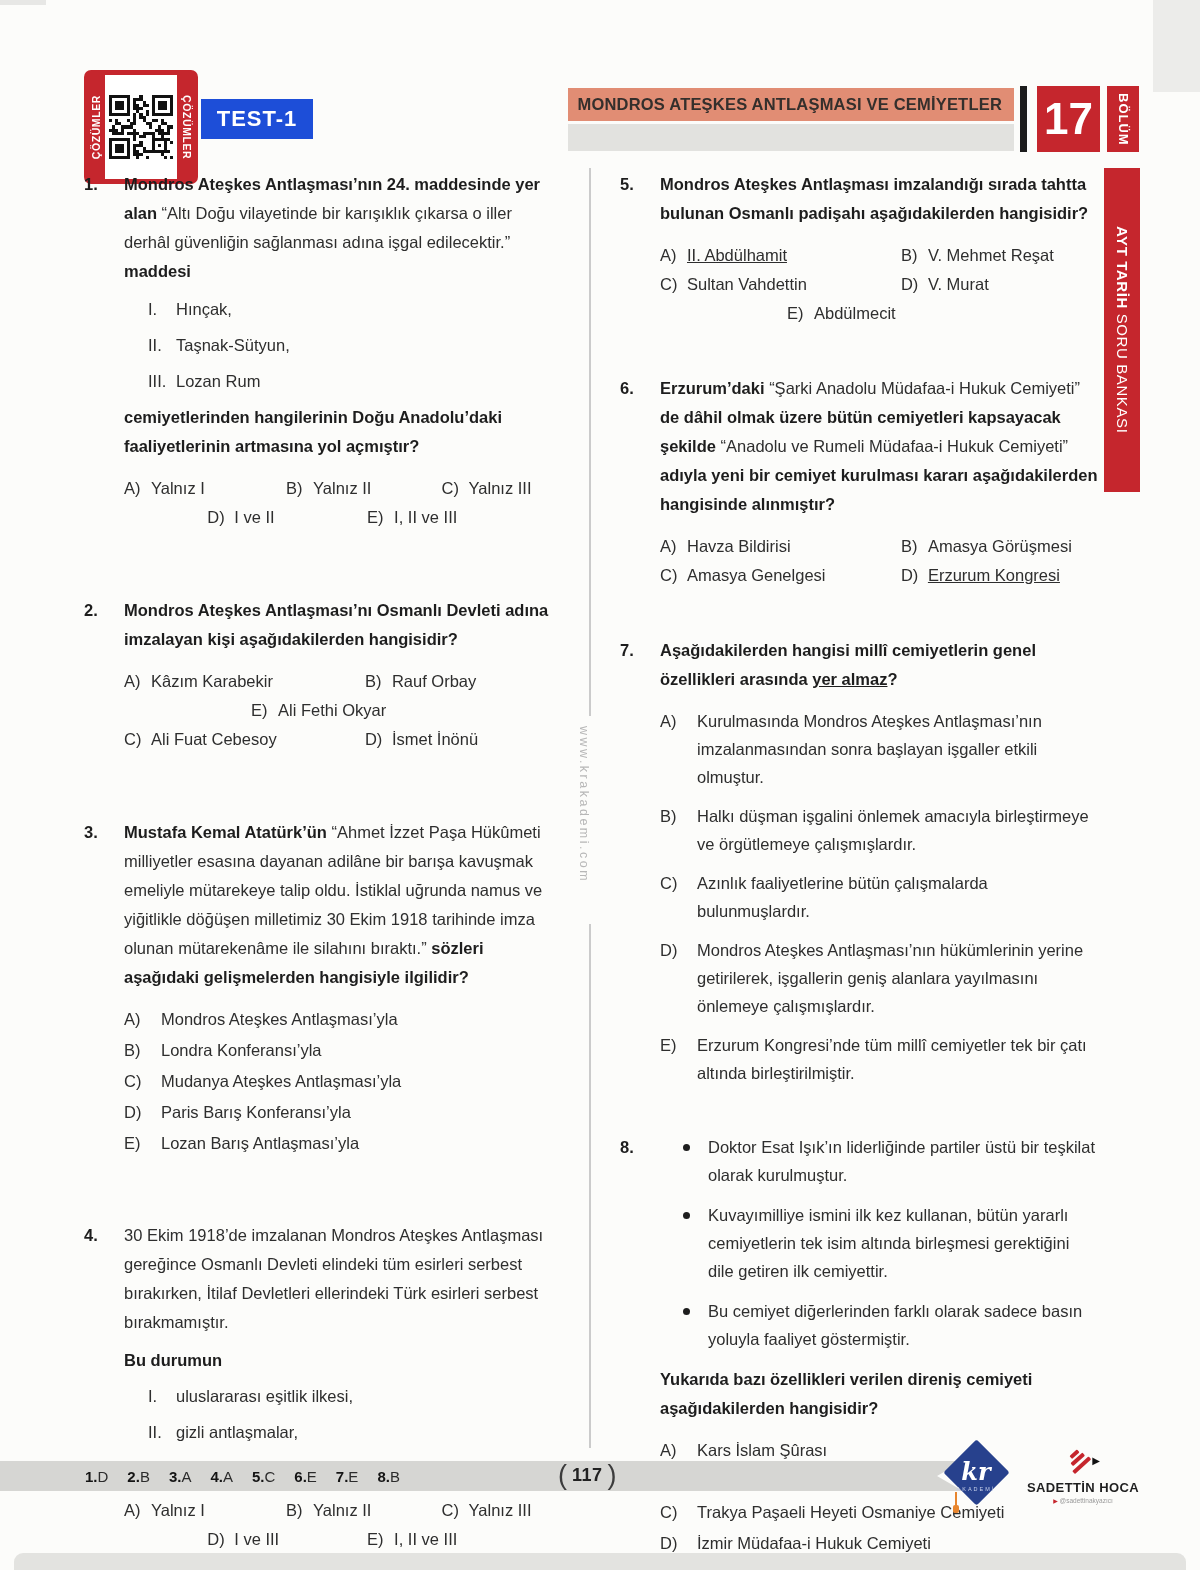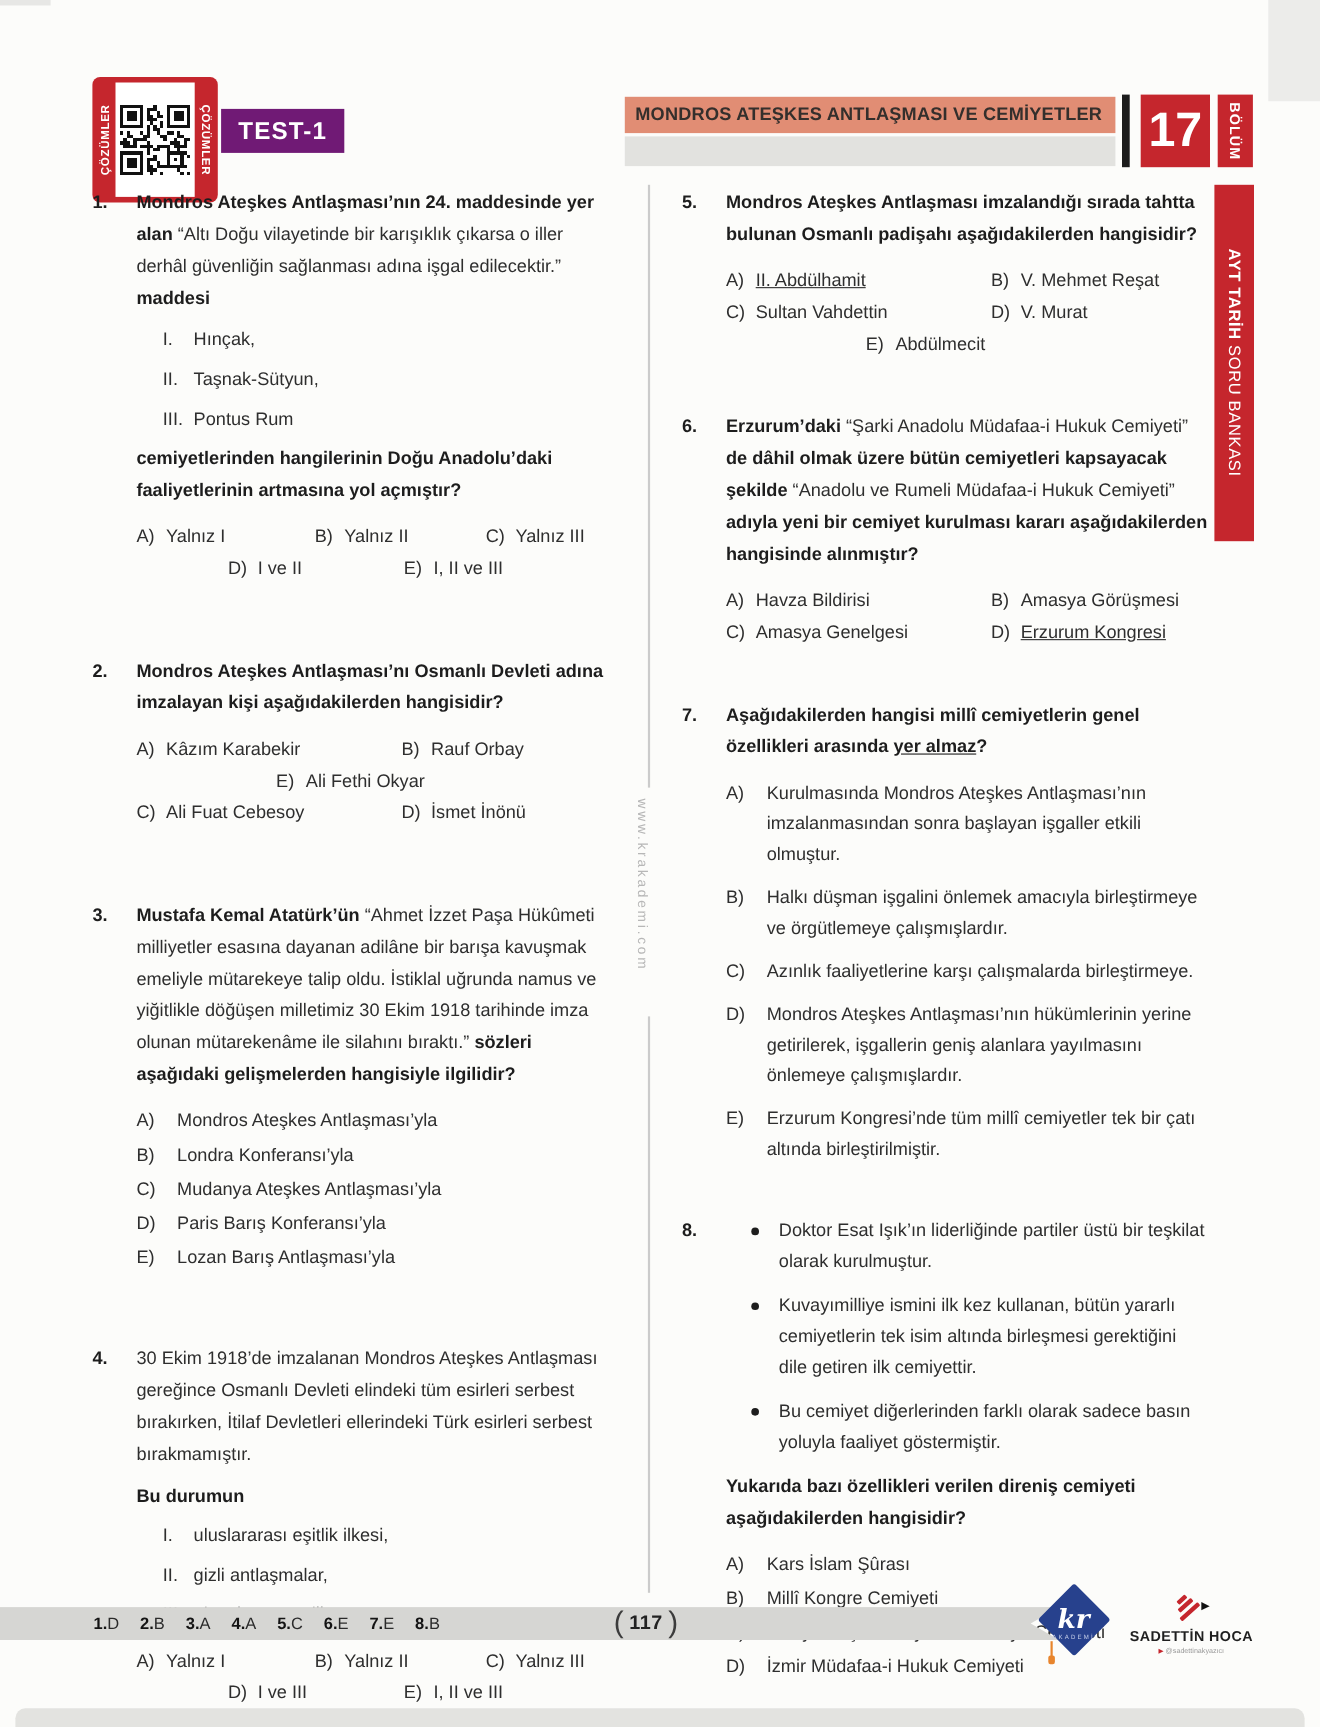--- a/index.html
+++ b/index.html
@@ -16,21 +16,21 @@
   
   .qr-badge{position:absolute;left:84px;top:70px;width:114px;height:114px;background:#c5262d;
             border-radius:7px;display:flex;padding:5px 2px}
   .qr-strip{width:19px;display:flex;align-items:center;justify-content:center;color:#fff;
             font-size:10.5px;font-weight:bold;letter-spacing:.6px}
   .qr-strip span{writing-mode:vertical-rl;white-space:nowrap}
   .qr-strip.left span{transform:rotate(180deg)}
   .qr-box{flex:1;background:#fff;display:flex;align-items:center;justify-content:center}
   .qr-box svg{width:64px;height:64px;shape-rendering:crispEdges}
 
-  .test-label{position:absolute;left:201px;top:99px;width:112px;height:40px;background:#701a75;
+  .test-label{position:absolute;left:201px;top:99px;width:112px;height:40px;background:#1d4ed8;
               color:#fff;font-weight:bold;font-size:22px;letter-spacing:1px;
               display:flex;align-items:center;justify-content:center}
 
   
   .title-bar{position:absolute;left:568px;top:88px;width:446px;height:33px;background:#e18d74;
              display:flex;align-items:center;justify-content:flex-end;padding-right:12px;
              font-size:16.5px;font-weight:bold;color:#342f2c;letter-spacing:.2px}
   .subtitle-bar{position:absolute;left:568px;top:124px;width:446px;height:27px;background:#e2e2df}
   .black-div{position:absolute;left:1020px;top:86px;width:7px;height:66px;background:#1c1c1c}
   .chapter-box{position:absolute;left:1037px;top:86px;width:63px;height:66px;background:#c5262d;
@@ -284,21 +284,21 @@
         <div class="item">
           <span class="item-n">I.</span>
           <span>Hınçak,</span>
         </div>
         <div class="item">
           <span class="item-n">II.</span>
           <span>Taşnak-Sütyun,</span>
         </div>
         <div class="item">
           <span class="item-n">III.</span>
-          <span>Pontus Rum</span>
+          <span>Lozan Rum</span>
         </div>
       </div>
       <div class="post"><span class="bd">cemiyetlerinden hangilerinin Doğu Anadolu’daki faaliyetlerinin artmasına yol açmıştır?</span></div>
       <div class="opts">
         <div class="opt-row">
           <span class="opt" style="left: 0%;"><span class="k">A)</span><span>Yalnız I</span></span>
           <span class="opt" style="left: 37%;"><span class="k">B)</span><span>Yalnız II</span></span>
           <span class="opt" style="left: 72.5%;"><span class="k">C)</span><span>Yalnız III</span></span>
         </div>
         <div class="opt-row">
@@ -397,21 +397,21 @@
           <span class="opt" style="left: 55%; text-decoration: underline;"><span class="k">D)</span><span>Erzurum Kongresi</span></span>
         </div>
       </div>
     </div>
     <div class="question">
       <span class="q-no">7.</span>
       <div class="stem"><span class="bd">Aşağıdakilerden hangisi millî cemiyetlerin genel özellikleri arasında </span><span class="bd ul">yer almaz</span><span class="bd">?</span></div>
       <div class="opts opt-list spread">
         <div class="opt-line"><span class="k">A)</span><span>Kurulmasında Mondros Ateşkes Antlaşması’nın imzalanmasından sonra başlayan işgaller etkili olmuştur.</span></div>
         <div class="opt-line"><span class="k">B)</span><span>Halkı düşman işgalini önlemek amacıyla birleştirmeye ve örgütlemeye çalışmışlardır.</span></div>
-        <div class="opt-line"><span class="k">C)</span><span>Azınlık faaliyetlerine karşı çalışmalarda birleştirmeye.</span></div>
+        <div class="opt-line"><span class="k">C)</span><span>Azınlık faaliyetlerine bütün çalışmalarda bulunmuşlardır.</span></div>
         <div class="opt-line"><span class="k">D)</span><span>Mondros Ateşkes Antlaşması’nın hükümlerinin yerine getirilerek, işgallerin geniş alanlara yayılmasını önlemeye çalışmışlardır.</span></div>
         <div class="opt-line"><span class="k">E)</span><span>Erzurum Kongresi’nde tüm millî cemiyetler tek bir çatı altında birleştirilmiştir.</span></div>
       </div>
     </div>
     <div class="question">
       <span class="q-no">8.</span>
       <div class="bullets">
         <div class="bullet">Doktor Esat Işık’ın liderliğinde partiler üstü bir teşkilat olarak kurulmuştur.</div>
         <div class="bullet">Kuvayımilliye ismini ilk kez kullanan, bütün yararlı cemiyetlerin tek isim altında birleşmesi gerektiğini dile getiren ilk cemiyettir.</div>
         <div class="bullet">Bu cemiyet diğerlerinden farklı olarak sadece basın yoluyla faaliyet göstermiştir.</div>

